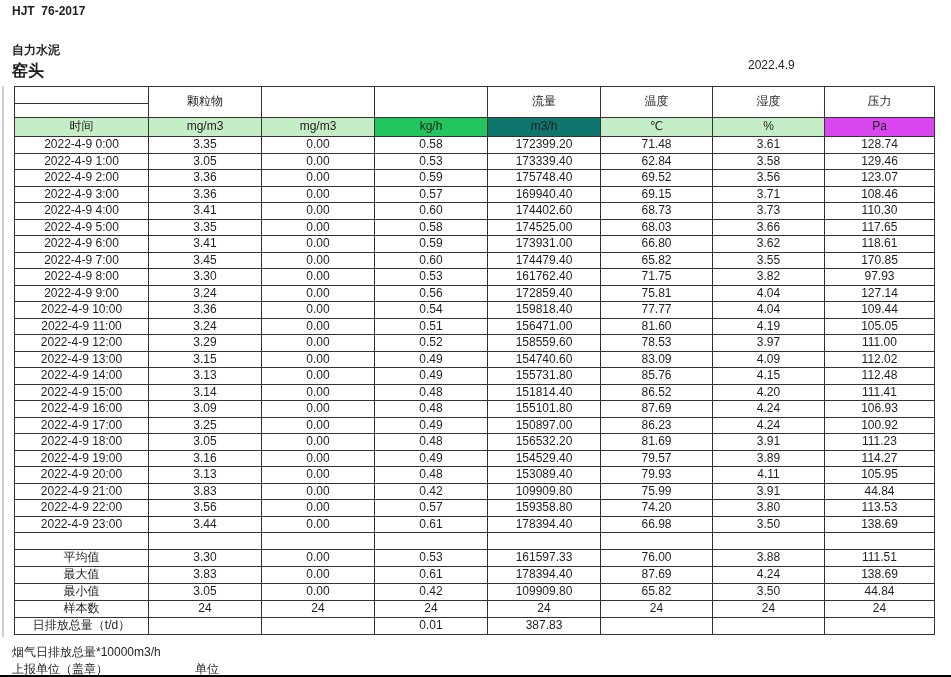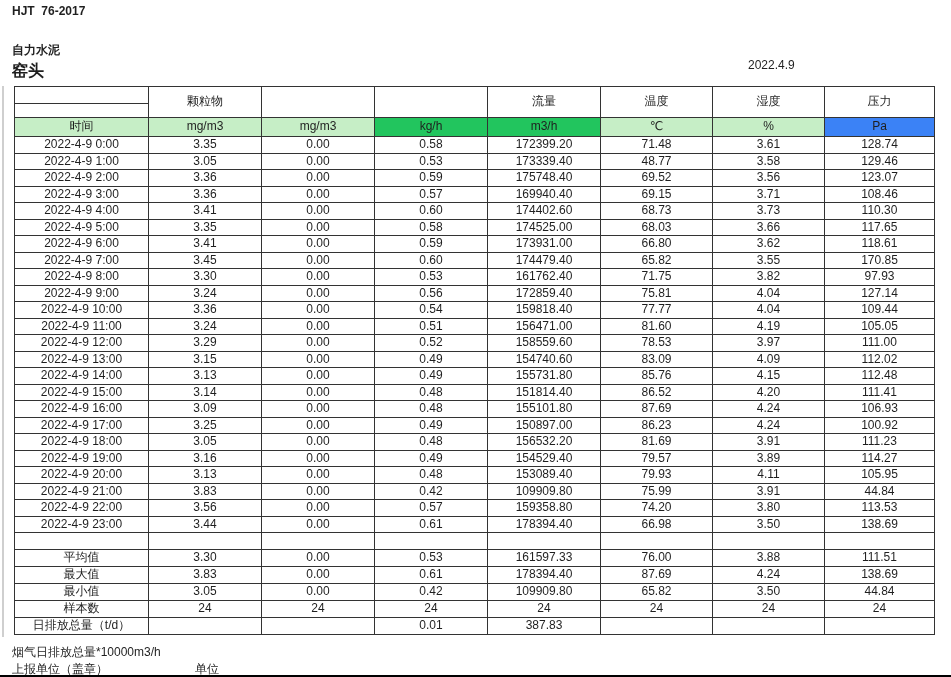--- a/index.html
+++ b/index.html
@@ -96,44 +96,44 @@
         <td rowspan="2">压力</td>
       </tr>
       <tr class="group-row-b">
         <td></td>
       </tr>
       <tr class="unit-row">
         <td style="background: rgb(198, 238, 198);">时间</td>
         <td style="background: rgb(198, 238, 198);">mg/m3</td>
         <td style="background: rgb(198, 238, 198);">mg/m3</td>
         <td style="background: #22c55e;">kg/h</td>
-        <td style="background: #22c55e;">m3/h</td>
+        <td style="background: #0f766e;">m3/h</td>
         <td style="background: rgb(198, 238, 198);">℃</td>
         <td style="background: rgb(198, 238, 198);">%</td>
-        <td style="background: #3b82f6;">Pa</td>
+        <td style="background: #d946ef;">Pa</td>
       </tr>
     </thead>
     <tbody class="data-rows">
         <tr>
           <td>2022-4-9 0:00</td>
           <td>3.35</td>
           <td>0.00</td>
           <td>0.58</td>
           <td>172399.20</td>
           <td>71.48</td>
           <td>3.61</td>
           <td>128.74</td>
         </tr>
         <tr>
           <td>2022-4-9 1:00</td>
           <td>3.05</td>
           <td>0.00</td>
           <td>0.53</td>
           <td>173339.40</td>
-          <td>48.77</td>
+          <td>62.84</td>
           <td>3.58</td>
           <td>129.46</td>
         </tr>
         <tr>
           <td>2022-4-9 2:00</td>
           <td>3.36</td>
           <td>0.00</td>
           <td>0.59</td>
           <td>175748.40</td>
           <td>69.52</td>

